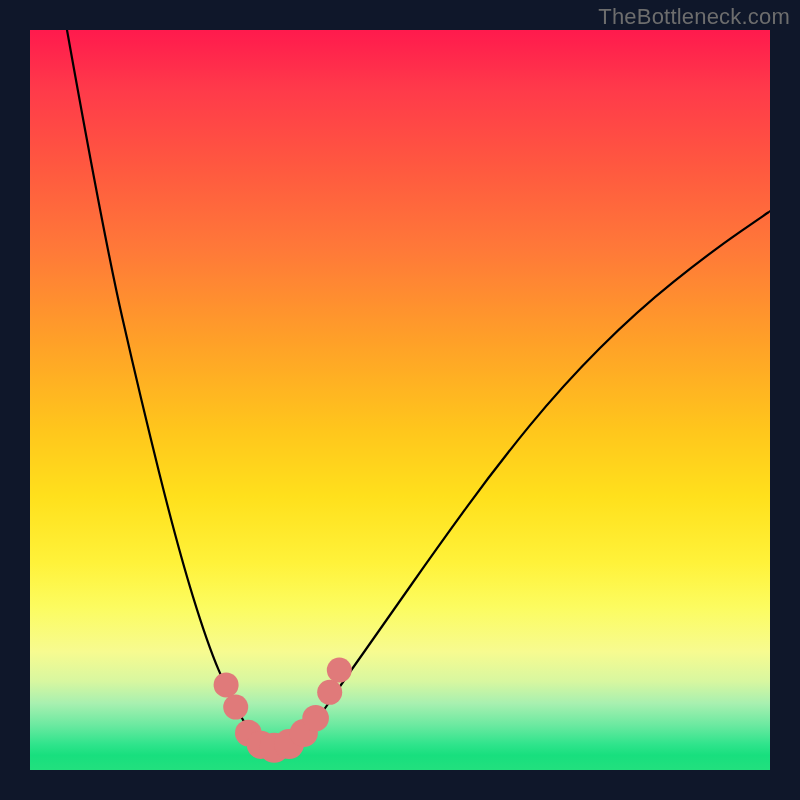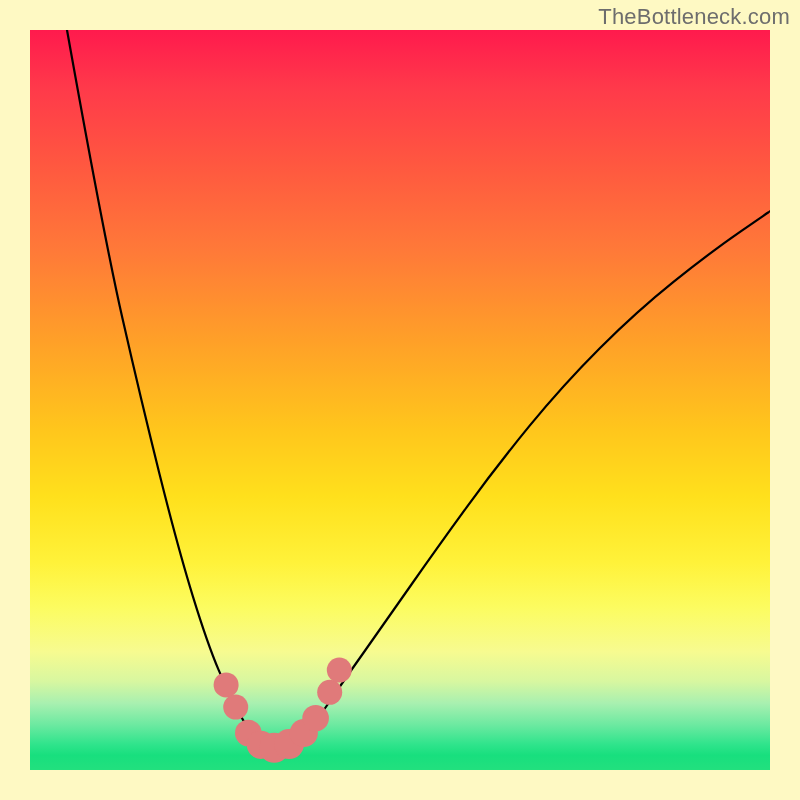--- a/index.html
+++ b/index.html
@@ -10,21 +10,21 @@
     overflow: hidden;
     background: #000;
     font-family: Arial, Helvetica, sans-serif;
   }
   .frame {
     position: absolute;
     top: 0;
     left: 0;
     width: 800px;
     height: 800px;
-    background: #fef9c3;
+    background: #0f172a;
   }
   .plot {
     position: absolute;
     top: 30px;
     left: 30px;
     width: 740px;
     height: 740px;
     overflow: hidden;
   }
   .gradient {

